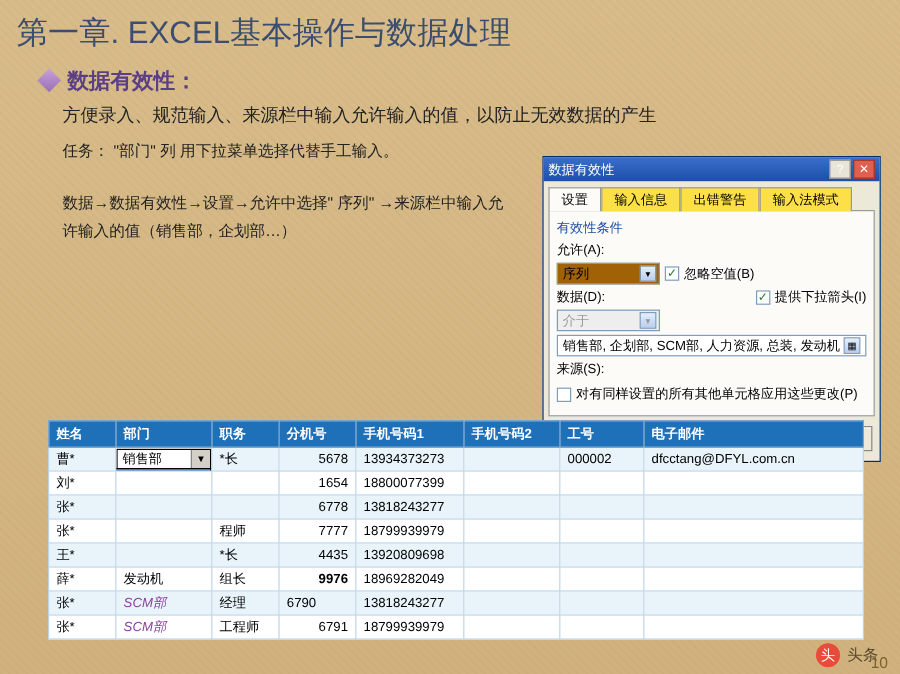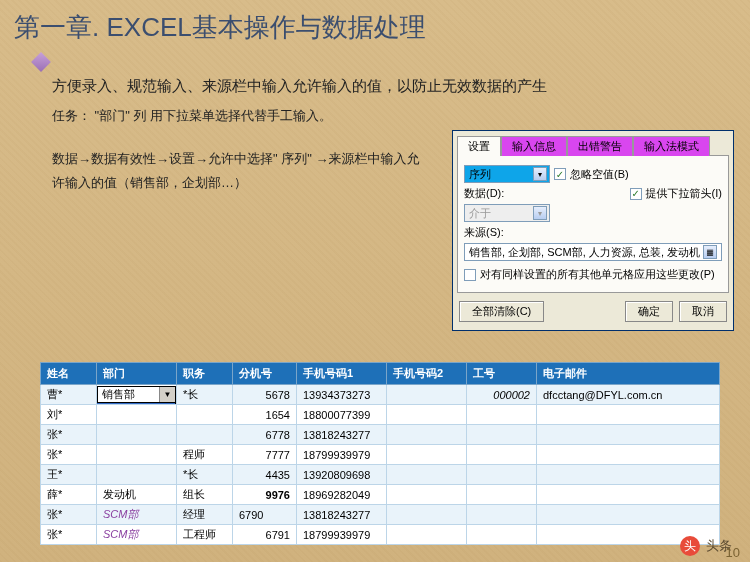--- a/index.html
+++ b/index.html
@@ -25,46 +25,46 @@
   
   .dialog { position: absolute; left: 452px; top: 130px; width: 282px;
     background: #ece9d8; border: 1px solid #002f6c; font-size: 11px; }
   .dlg-title { background: linear-gradient(#3a6ecb,#1c4fa8); color: #fff;
     display: flex; align-items: center; height: 20px; padding: 0 4px; }
   .dlg-title span[data-name="dialog-title-text"] { flex: 1; font-size: 11px; }
   .dlg-btn { width: 18px; height: 16px; background: #e8e4d8; border: 1px solid #888;
     display: flex; align-items: center; justify-content: center; font-size: 10px; margin-left: 2px; }
   .dlg-btn.close { background: #e06050; color: #fff; border-color: #a03020; }
   .dlg-tabs { display: flex; padding: 4px 4px 0; gap: 0; font-size: 11px; }
-  .dlg-tab { padding: 2px 10px; background: #d946ef; border: 1px solid #999;
+  .dlg-tab { padding: 2px 10px; background: #fde047; border: 1px solid #999;
     border-bottom: none; position: relative; top: 1px; }
   .dlg-tab.active { background: #fcfbf7; z-index: 2; }
   .dlg-pane { margin: 0 4px 4px; border: 1px solid #999; background: #fcfbf7; padding: 6px; }
   .dlg-group-label { color: #1c4fa8; font-size: 11px; margin-bottom: 4px; }
   .dlg-row { display: flex; align-items: center; margin: 3px 0; gap: 4px; font-size: 11px; }
   .dlg-field-lbl { width: 44px; }
-  .dlg-select { background: #0ea5e9; border: 1px solid #7f9db9; height: 18px;
+  .dlg-select { background: #a16207; border: 1px solid #7f9db9; height: 18px;
     font-size: 11px; flex: 0 0 86px; display: flex; align-items: center;
     justify-content: space-between; padding: 0 2px 0 4px; }
   .dlg-select.dis { background: #eee; color: #999; }
   .dlg-sel-btn { width: 14px; height: 14px; background: linear-gradient(#e6eefc,#b7cdf1);
     border: 1px solid #7f9db9; font-size: 8px; display: flex; align-items: center; justify-content: center; }
   .dlg-cb { width: 12px; height: 12px; border: 1px solid #7f9db9; background: #fff;
     display: inline-flex; align-items: center; justify-content: center;
     color: #2a7a2a; font-size: 10px; }
   .dlg-input { background: #fff; border: 1px solid #7f9db9; height: 18px;
     font-size: 11px; padding: 0 4px; flex: 1; display: flex; align-items: center;
     justify-content: space-between; }
   .dlg-note { font-size: 11px; margin: 6px 0 4px; display: flex; align-items: center; gap: 4px; }
   .dlg-buttons { display: flex; justify-content: space-between; padding: 4px 6px 8px; }
   .dlg-button { background: #ece9d8; border: 1px solid #888; padding: 2px 12px;
     font-size: 11px; box-shadow: inset 1px 1px #fff; }
 
   
-  .tbl-wrap { position: absolute; left: 40px; top: 362px; width: 680px; }
+  .tbl-wrap { position: absolute; left: 40px; top: 350px; width: 680px; }
   table.data { width: 100%; border-collapse: collapse; font-size: 11px; background: #fff; }
   table.data th { background: #1e70b8; color: #fff; text-align: left;
     padding: 3px 6px; border: 1px solid #7aa5c9; font-weight: bold; font-size: 11px; }
   table.data td { border: 1px solid #bcd5e8; padding: 2px 6px; height: 17px;
     white-space: nowrap; overflow: hidden; }
   tr.odd td { background: #e9f3fa; }
   tr.even td { background: #fff; }
   .scm { color: #8a3fa0; font-style: italic; }
   .dept-cell { background: #fff !important; position: relative; padding: 0 !important; }
   .dept-box { border: 1px solid #000; display: flex; height: 17px; }
@@ -82,41 +82,51 @@
     color: #fff; font-size: 12px; display: flex; align-items: center; justify-content: center; }
   .pagenum { position: absolute; right: 10px; bottom: 2px; font-size: 13px; color: #7a6232; }
 </style>
 </head>
 <body>
 
 <div class="page-title" data-name="page-title">第一章. EXCEL基本操作与数据处理</div>
 
 <div class="subtitle-row" data-name="subtitle-row">
   <div class="diamond" data-name="diamond-bullet-icon"></div>
+  <div class="subtitle" data-name="subtitle">数据有效性：</div>
 </div>
 
 <div class="intro" data-name="intro-text">方便录入、规范输入、来源栏中输入允许输入的值，以防止无效数据的产生</div>
 
 <div class="content-area">
   <div class="left-col">
     <div class="task-line" data-name="task-line">任务：  "部门" 列  用下拉菜单选择代替手工输入。</div>
     <br>
     <div class="body-para" data-name="body-para-1">数据→数据有效性→设置→允许中选择" 序列" →来源栏中输入允许输入的值（销售部，企划部…）</div>
     <br>
   </div>
 </div>
 
 <div class="dialog" data-name="data-validation-dialog">
+  <div class="dlg-title" data-name="dialog-titlebar">
+    <span data-name="dialog-title-text">数据有效性</span>
+    <div class="dlg-btn" data-name="dialog-help-button">?</div>
+    <div class="dlg-btn close" data-name="dialog-close-button">✕</div>
+  </div>
   <div class="dlg-tabs" data-name="dialog-tabs">
     <div class="dlg-tab active" data-name="tab-settings">设置</div>
     <div class="dlg-tab" data-name="tab-input-message">输入信息</div>
     <div class="dlg-tab" data-name="tab-error-alert">出错警告</div>
     <div class="dlg-tab" data-name="tab-ime-mode">输入法模式</div>
   </div>
   <div class="dlg-pane" data-name="dialog-pane">
+    <div class="dlg-group-label" data-name="group-label">有效性条件</div>
+    <div class="dlg-row">
+      <span class="dlg-field-lbl" data-name="allow-label">允许(A):</span>
+    </div>
     <div class="dlg-row">
       <div class="dlg-select" data-name="allow-select">
         <span data-name="allow-value">序列</span>
         <div class="dlg-sel-btn" data-name="chevron-down-icon">▾</div>
       </div>
       <span class="dlg-cb" data-name="ignore-blank-checkbox">✓</span>
       <span data-name="ignore-blank-label">忽略空值(B)</span>
     </div>
     <div class="dlg-row">
       <span class="dlg-field-lbl" data-name="data-label">数据(D):</span>
@@ -124,27 +134,27 @@
       <span class="dlg-cb" data-name="provide-dropdown-checkbox">✓</span>
       <span data-name="provide-dropdown-label">提供下拉箭头(I)</span>
     </div>
     <div class="dlg-row">
       <div class="dlg-select dis" data-name="data-select">
         <span data-name="data-value">介于</span>
         <div class="dlg-sel-btn" data-name="chevron-down-icon">▾</div>
       </div>
     </div>
     <div class="dlg-row">
-      <span class="dlg-field-lbl" data-name="source-label">来源(S):</span>
-    </div>
-    <div class="dlg-row">
       <div class="dlg-input" data-name="source-input">
         <span data-name="source-value">销售部, 企划部, SCM部, 人力资源, 总装, 发动机</span>
         <div class="dlg-sel-btn" data-name="range-picker-icon">▦</div>
       </div>
+    </div>
+    <div class="dlg-row">
+      <span class="dlg-field-lbl" data-name="source-label">来源(S):</span>
     </div>
     <div class="dlg-note" data-name="apply-changes-row">
       <span class="dlg-cb" style="color:transparent" data-name="apply-changes-checkbox">✓</span>
       <span data-name="apply-changes-label">对有同样设置的所有其他单元格应用这些更改(P)</span>
     </div>
   </div>
   <div class="dlg-buttons">
     <div class="dlg-button" data-name="clear-all-button">全部清除(C)</div>
     <div style="display:flex; gap:6px;">
       <div class="dlg-button" data-name="ok-button">确定</div>
@@ -176,21 +186,21 @@
               <div class="dept-dd-btn" data-name="dropdown-button">▼</div>
             </div>
             <div class="dropdown" data-name="dept-dropdown">
               <div class="sel" data-name="dropdown-option">销售部</div>
             </div>
           </td>
           <td data-name="cell-job">*长</td>
           <td data-name="cell-ext" style="text-align: right;">5678</td>
           <td data-name="cell-phone1">13934373273</td>
           <td data-name="cell-phone2"></td>
-          <td data-name="cell-empid" style="text-align: right; font-style: italic;">000002</td>
+          <td data-name="cell-empid" style="text-align: left;">000002</td>
           <td data-name="cell-email">dfcctang@DFYL.com.cn</td>
         </tr>
         <tr class="even" data-name="table-row">
           <td data-name="cell-name">刘*</td>
           <td data-name="cell-dept"></td>
           <td data-name="cell-job"></td>
           <td data-name="cell-ext" style="text-align: right;">1654</td>
           <td data-name="cell-phone1">18800077399</td>
           <td data-name="cell-phone2"></td>
           <td data-name="cell-empid" style="text-align: right;"></td>

